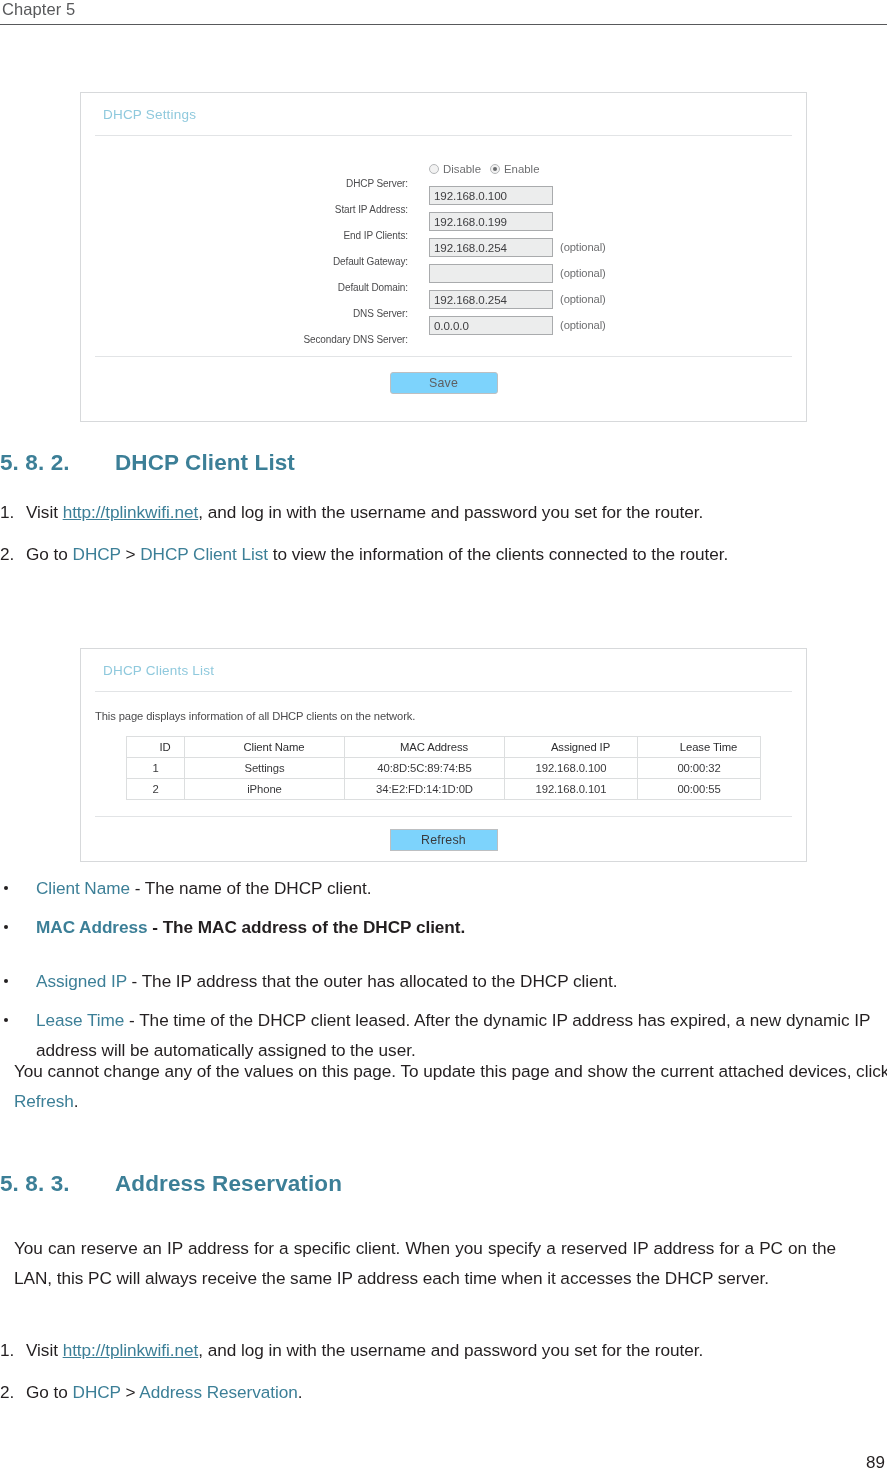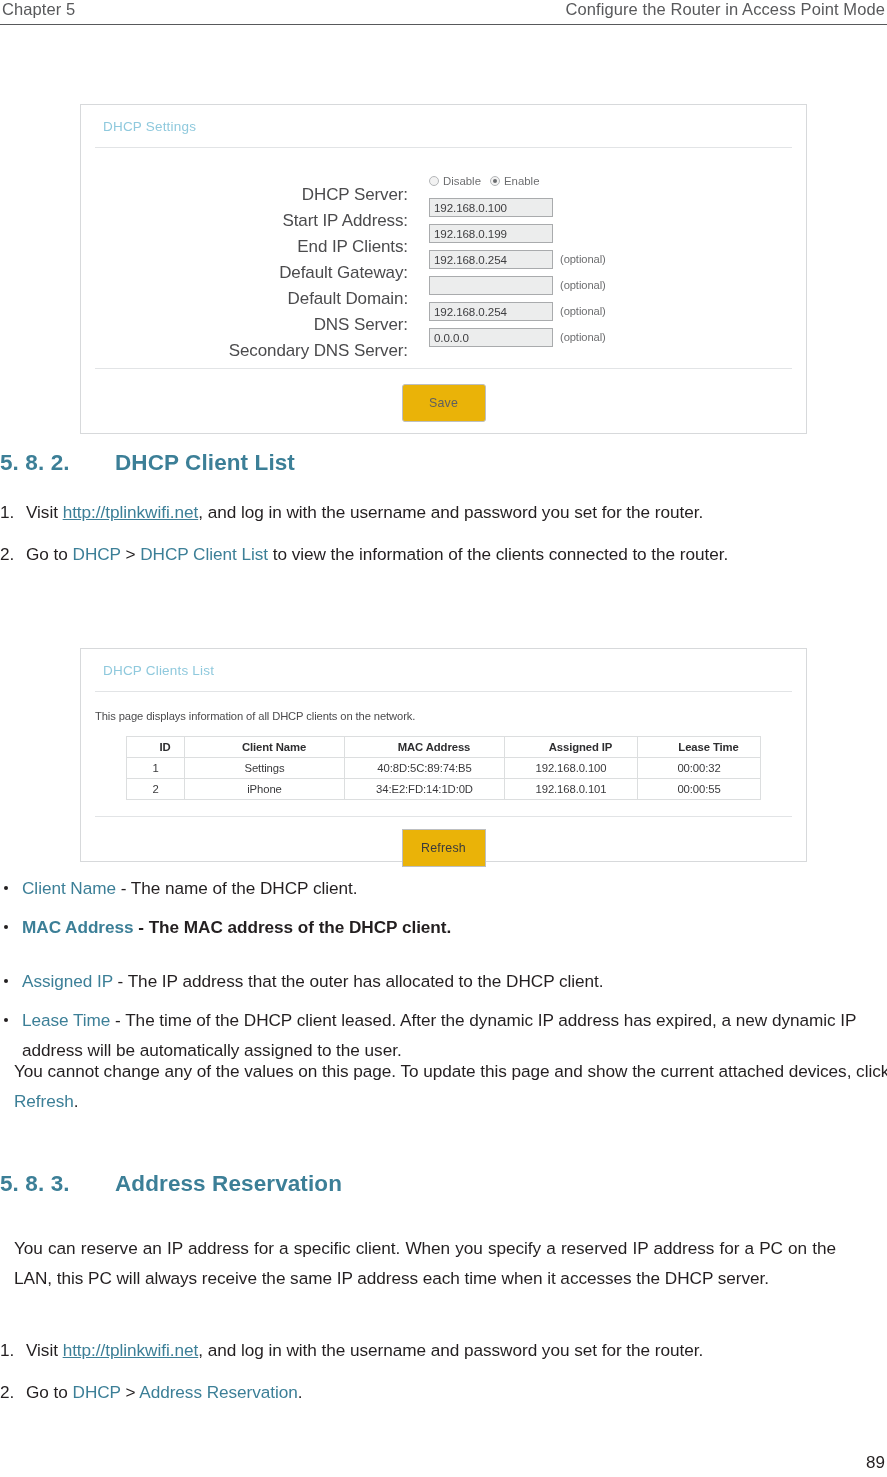--- a/index.html
+++ b/index.html
@@ -64,21 +64,21 @@
   .frow {
     display: flex;
     align-items: center;
     height: 22.5px;
     margin-bottom: 3.5px;
   }
   .frow .flabel {
     width: 348px;
     text-align: right;
     padding-right: 21px;
-    font-size: 17px;
+    font-size: 10px;
     color: #4b4b4d;
     white-space: nowrap;
     letter-spacing: -.1px;
     margin-top: 28px;
   }
   .frow .fctl {
     display: flex;
     align-items: center;
     gap: 7px;
   }
@@ -127,25 +127,25 @@
   }
 
   .ui-footer {
     padding: 15px 0 14px 0;
     display: flex;
     justify-content: center;
   }
   .ui-btn {
     border: 1px solid #bdbfc1;
     border-radius: 3px;
-    background: #eab308;
+    background: #7dd3fc;
     font-size: 12.4px;
     color: #5e5f61;
-    padding: 11px 0;
-    width: 84px;
+    padding: 3px 0;
+    width: 108px;
     text-align: center;
     font-family: "Liberation Sans", sans-serif;
     letter-spacing: .2px;
   }
   .ui-btn.sq { border-radius: 0; color: #3a3a3c; }
 
   
   .note {
     font-size: 11.2px;
     color: #4b4b4d;
@@ -160,21 +160,21 @@
   }
   table.clients th, table.clients td {
     border: 1px solid #dcdedf;
     height: 21px;
     font-size: 11.3px;
     text-align: center;
     color: #3a3a3c;
     letter-spacing: -.1px;
     font-weight: normal;
   }
-  table.clients th { font-weight: bold; color: #2e2e30; padding-left: 20px; }
+  table.clients th { font-weight: normal; color: #2e2e30; padding-left: 20px; }
   table.clients col.c-id   { width: 58px; }
   table.clients col.c-name { width: 160px; }
   table.clients col.c-mac  { width: 160px; }
   table.clients col.c-ip   { width: 133px; }
   table.clients col.c-lease{ width: 123px; }
   .table-wrap { padding-bottom: 16px; }
 
   
   h2.sec {
     font-size: 22.5px;
@@ -202,21 +202,21 @@
     letter-spacing: -.05px;
   }
   ol.steps li .marker {
     position: absolute;
     left: 0; top: 0;
   }
   ul.bullets li {
     font-size: 17.2px;
     line-height: 30px;
     position: relative;
-    padding-left: 22px;
+    padding-left: 36px;
     letter-spacing: -.05px;
   }
   ul.bullets li .dot {
     position: absolute;
     left: 4px; top: 13px;
     width: 4px; height: 4px;
     background: #231f20;
     border-radius: 50%;
   }
   .tk { color: #3c7f97; }
@@ -230,25 +230,24 @@
     bottom: 4px;
     font-size: 17px;
     color: #231f20;
   }
 </style>
 </head>
 <body>
 
 <div class="page-header">
   <span>Chapter 5</span>
-  <span>Configure the Router in Access Point Mode</span>
   <div class="rule"></div>
 </div>
 
-<div class="ui-panel" style="left:80px; top:104px; width:727px; height:330px;">
+<div class="ui-panel" style="left:80px; top:92px; width:727px; height:330px;">
   <div class="ui-panel-title">DHCP Settings</div>
   <div class="ui-divider"></div>
 
   <div class="form-rows">
 
     <div class="frow">
       <div class="flabel">DHCP Server:</div>
       <div class="fctl">
         <div class="radio-group">
           <span class="radio-opt">

